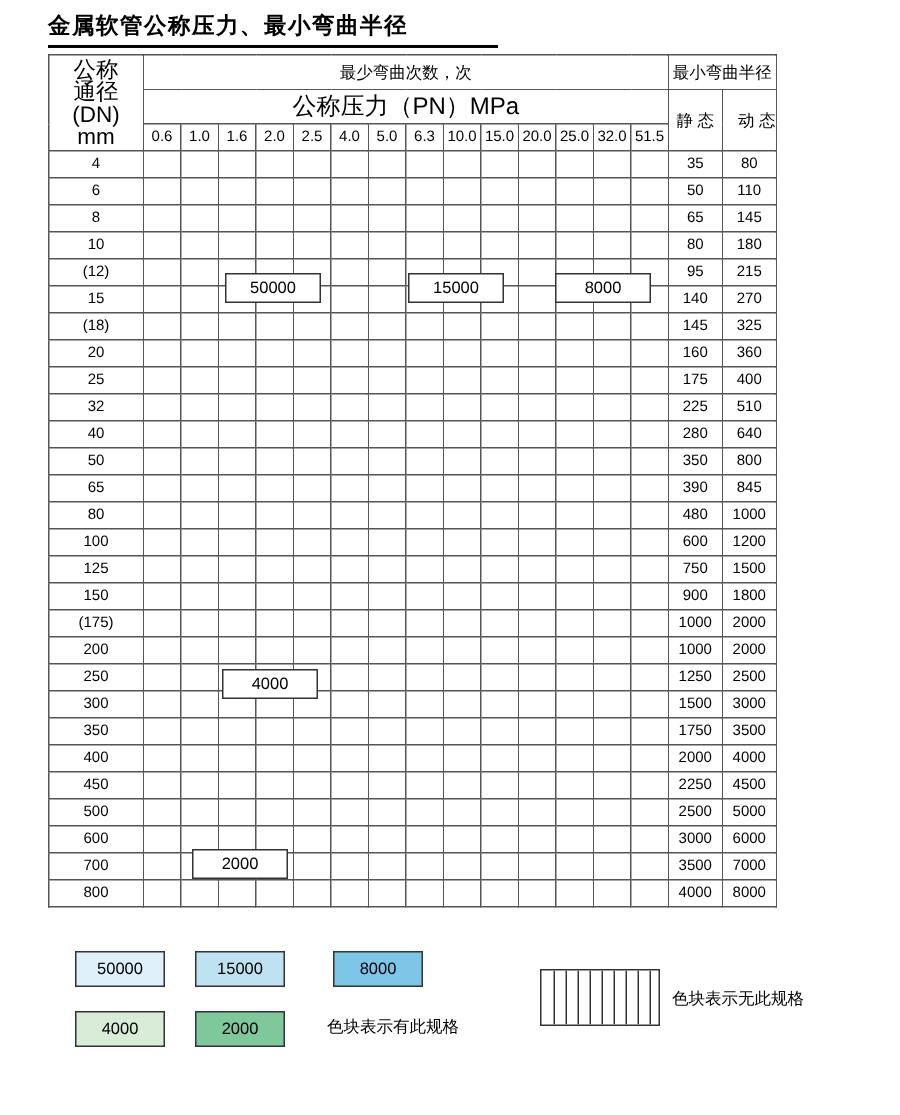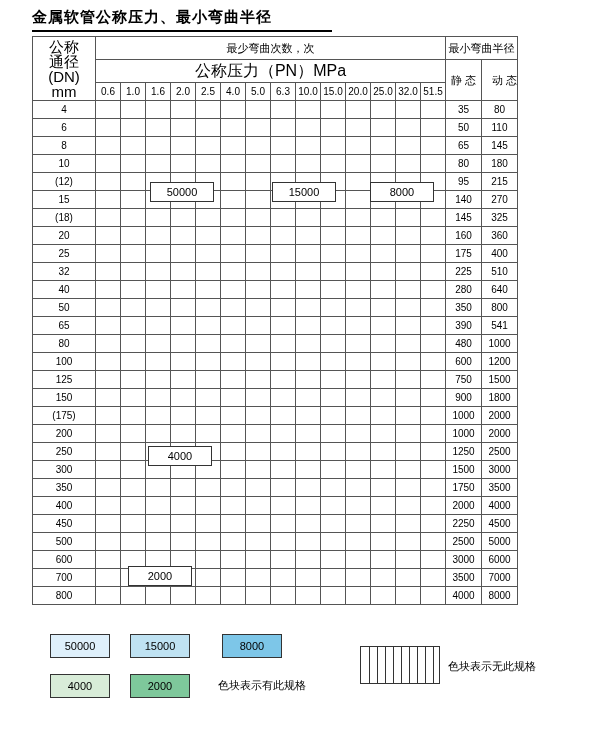--- a/index.html
+++ b/index.html
@@ -360,21 +360,21 @@
         <td class="pncol blue"></td>
         <td class="pncol blue"></td>
         <td class="pncol blue"></td>
         <td class="pncol white"></td>
         <td class="pncol white"></td>
         <td class="pncol white"></td>
         <td class="pncol white"></td>
         <td class="pncol white"></td>
         <td class="pncol white"></td>
         <td class="bendcol bendval">390</td>
-        <td class="bendcol bendval">541</td>
+        <td class="bendcol bendval">845</td>
       </tr>
       <tr>
         <td class="row-label">80</td>
         <td class="pncol blue"></td>
         <td class="pncol blue"></td>
         <td class="pncol blue"></td>
         <td class="pncol blue"></td>
         <td class="pncol blue"></td>
         <td class="pncol blue"></td>
         <td class="pncol blue"></td>

